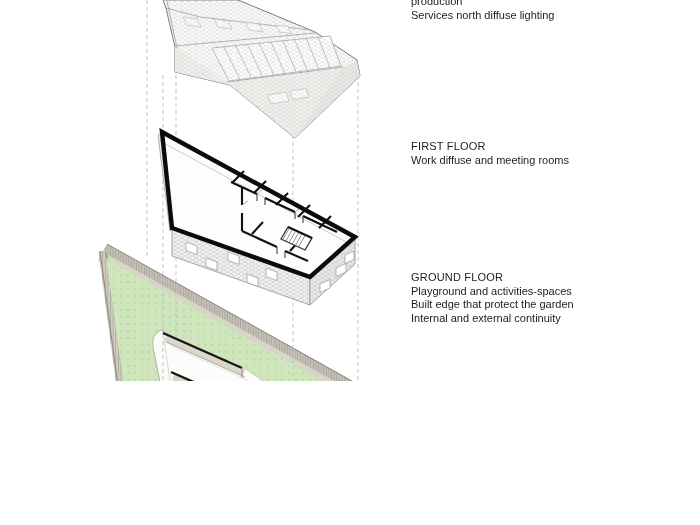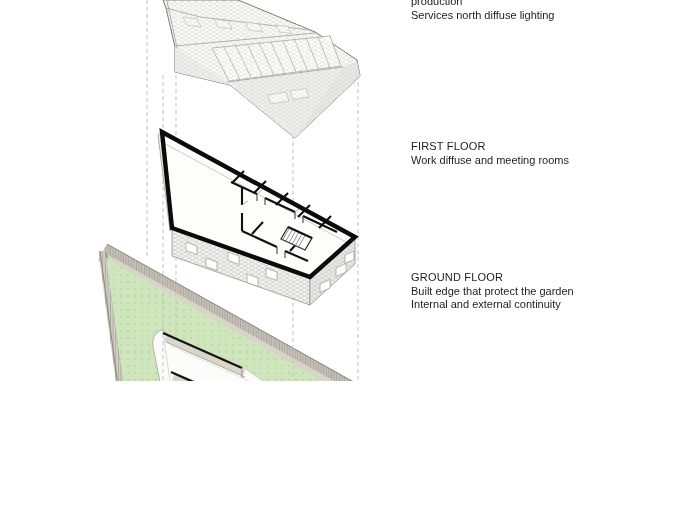--- a/index.html
+++ b/index.html
@@ -279,17 +279,18 @@
   <div class="ln">Services north diffuse lighting</div>
 </div>
 
 <div class="label-block" id="ff-label">
   <div class="hd">FIRST FLOOR</div>
   <div class="ln">Work diffuse and meeting rooms</div>
 </div>
 
 <div class="label-block" id="gf-label">
   <div class="hd">GROUND FLOOR</div>
+  <div class="ln">Playground and activities-spaces</div>
   <div class="ln">Built edge that protect the garden</div>
   <div class="ln">Internal and external continuity</div>
 </div>
 
 </div>
 
 </body></html>

